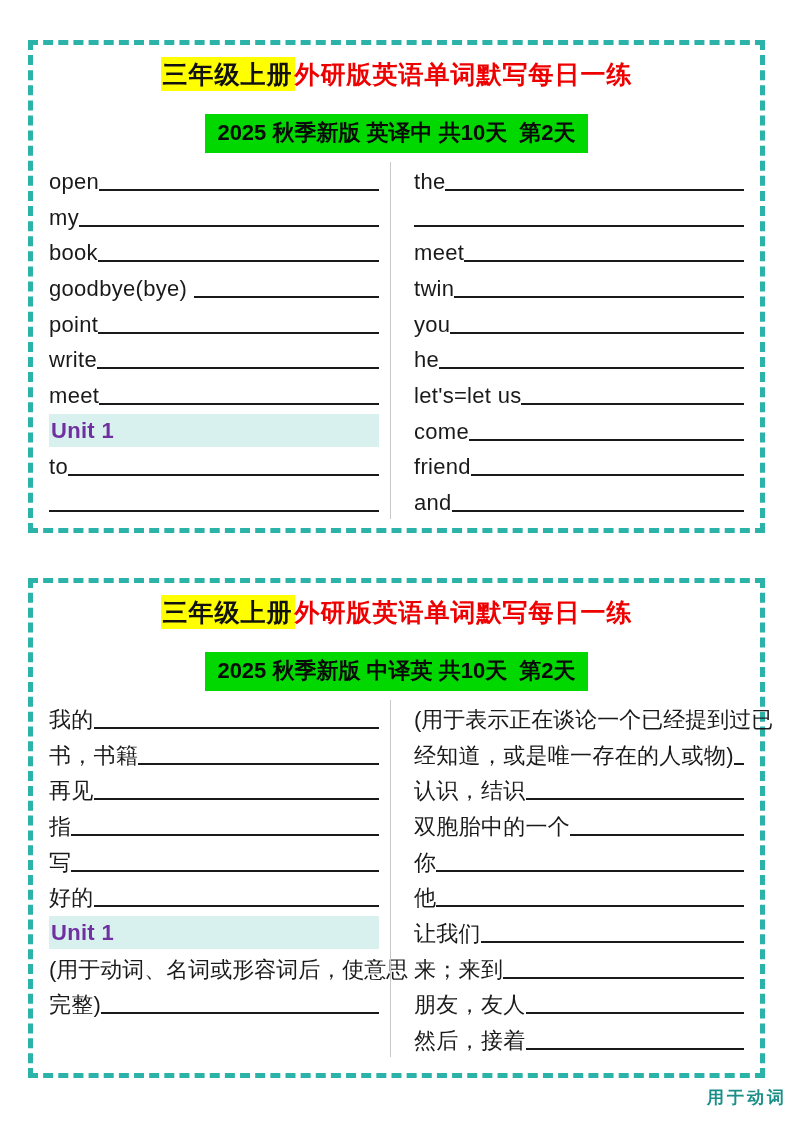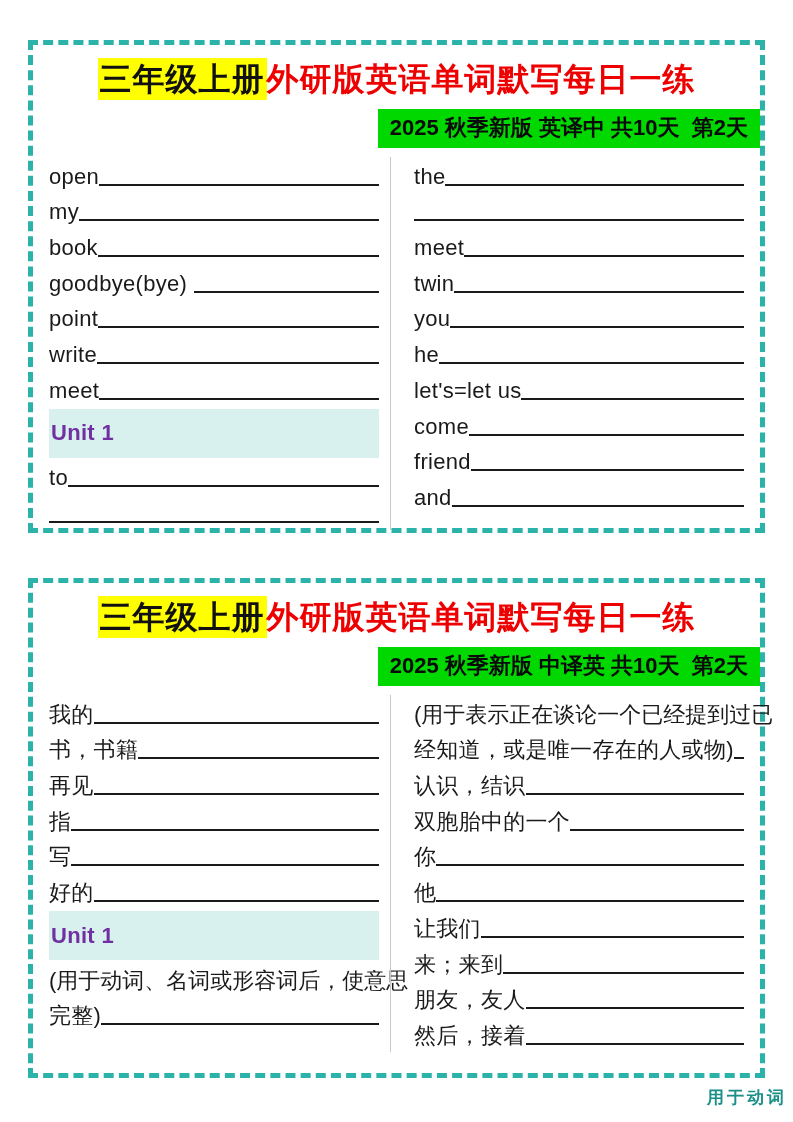--- a/index.html
+++ b/index.html
@@ -27,35 +27,35 @@
     left:28px;
     width:737px;
     border:5px dashed var(--border-teal);
     background:#ffffff;
   }
   .card.card-1{top:40px;height:493px;}
   .card.card-2{top:578px;height:500px;}
   .title{
     margin-top:14px;
     text-align:center;
-    font-size:32px;
+    font-size:25px;
     font-weight:bold;
     line-height:1.25;
     letter-spacing:1px;
     white-space:nowrap;
   }
   .title .hl{
     background:var(--highlight-yellow);
     color:#111111;
     padding:3px 2px;
   }
   .title .red{
     color:var(--title-red);
   }
-  .banner-wrap{text-align:right;margin-top:10px;}
+  .banner-wrap{text-align:center;margin-top:24px;}
   .banner{
     display:inline-block;
     background:var(--banner-green);
     color:#0a0a0a;
     font-size:22px;
     font-weight:600;
     padding:4px 12px 5px;
     white-space:pre;
   }
   .words{
@@ -83,21 +83,21 @@
   }
   .row .line{
     flex:1;
     border-bottom:2px solid var(--line-black);
     margin-bottom:7px;
     min-width:8px;
   }
   .row.unit{
     background:var(--unit-bg);
     align-items:center;
-    height:49px;
+    height:33px;
     margin-top:2px;
     margin-bottom:0.7px;
   }
   .row.unit .label{
     color:var(--unit-text);
     font-weight:bold;
     padding-bottom:0;
     padding-left:2px;
   }
   .row.text .label{

